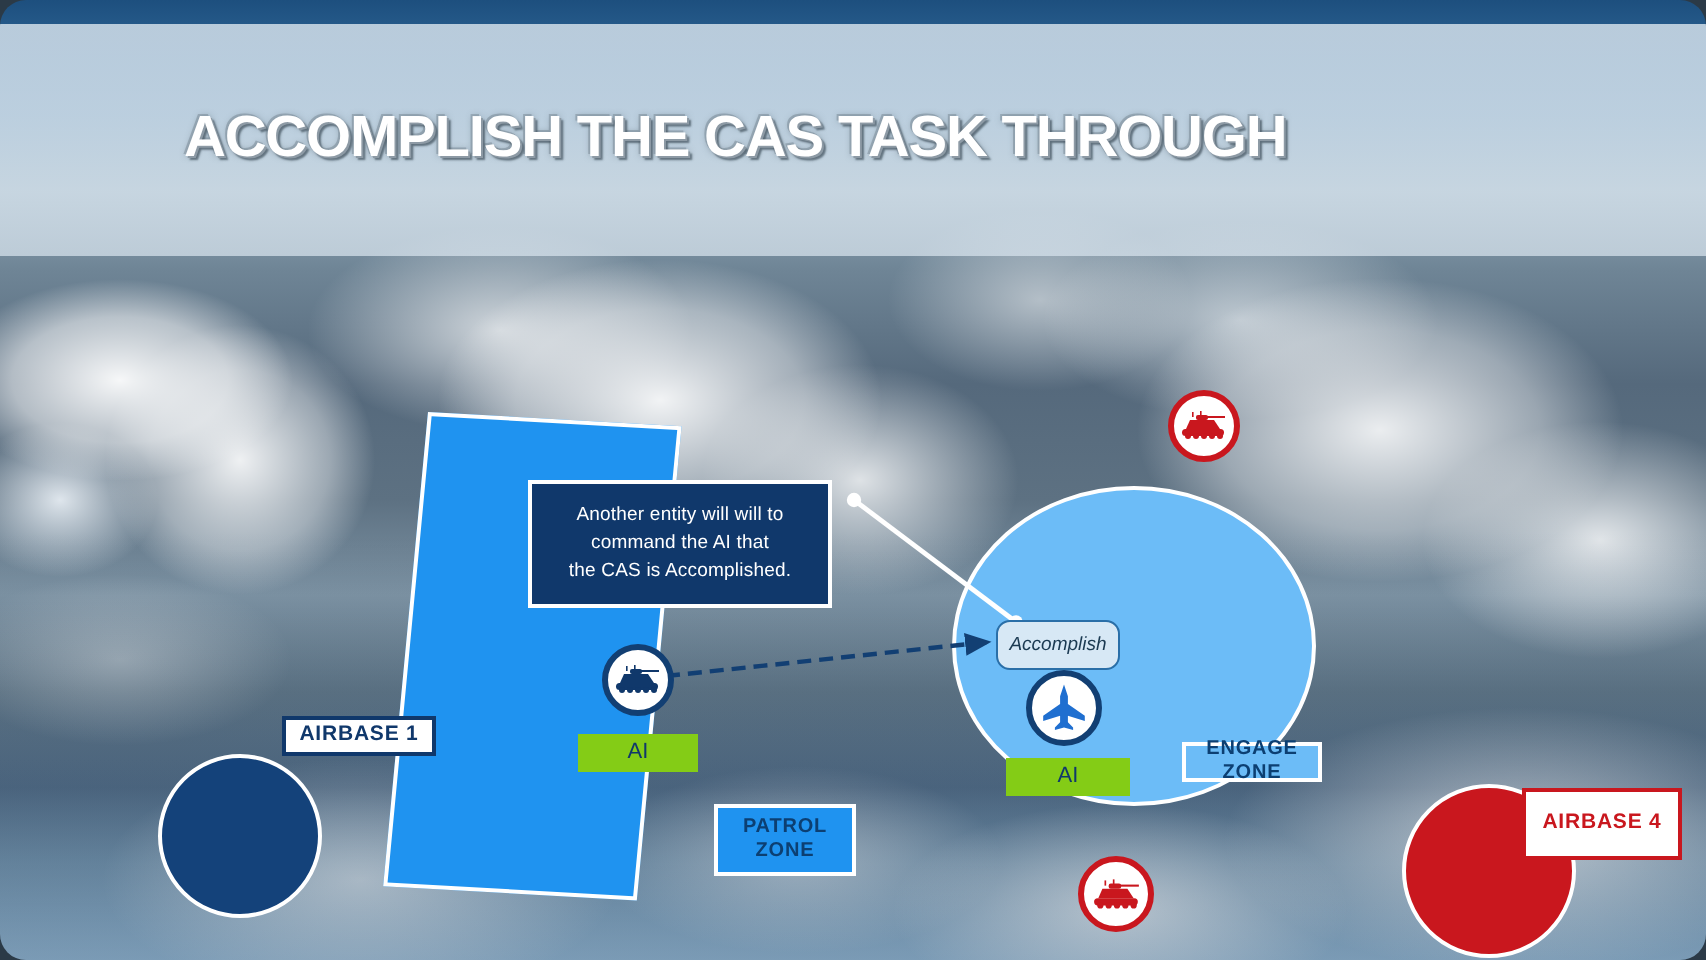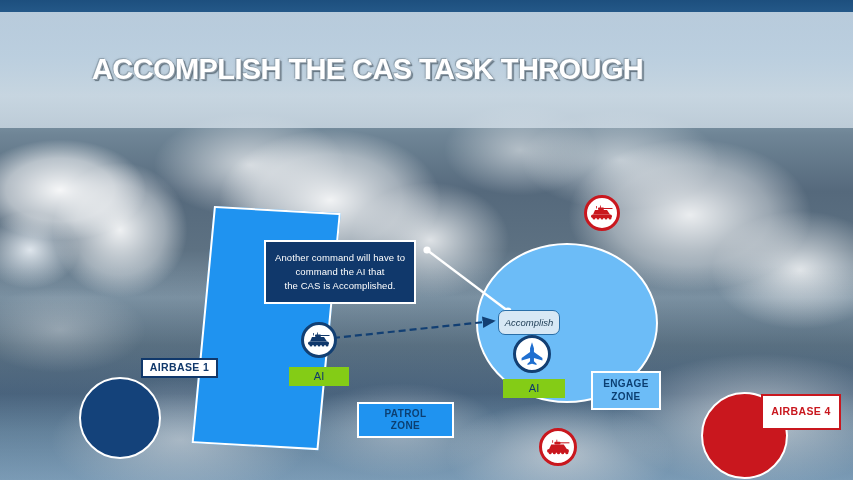--- a/index.html
+++ b/index.html
@@ -4,21 +4,21 @@
 <style>
   * { margin:0; padding:0; box-sizing:border-box; }
   html,body { width:853px; height:480px; overflow:hidden; }
   body {
     font-family:"Liberation Sans", sans-serif;
     background:#2b3a47;
     position:relative;
   }
 
   
-  #stage { position:absolute; inset:0; overflow:hidden; }
+  #stage { position:absolute; inset:0; overflow:hidden;border-radius:13px; }
 
   .sky {
     position:absolute; inset:0;
     background:
       linear-gradient(180deg,
         #1d4f7e 0%,
         #2e6596 6%,
         #4d7fa8 12%,
         #8fa8b8 20%,
         #6f8596 28%,
@@ -208,21 +208,21 @@
     </defs>
 
     <line x1="333" y1="338" x2="494" y2="321" stroke="#123f73" stroke-width="2.2" stroke-dasharray="7,4" marker-end="url(#arrowhead)"></line>
 
     <line x1="427" y1="250" x2="508" y2="311" stroke="#ffffff" stroke-width="2.4"></line>
     <circle cx="427" cy="250" r="3.6" fill="#ffffff"></circle>
     <circle cx="508" cy="311" r="3.4" fill="#ffffff"></circle>
   </svg>
 
   <div id="callout-box">
-    <div class="txt">Another command will have to
+    <div class="txt">Another entity will will to
 command the AI that
 the CAS is Accomplished.</div>
   </div>
 
   <div class="unit-icon blue" style="left:301px; top:322px; width:36px; height:36px;">
     <svg width="24" height="16" viewBox="0 0 48 30">
       <rect x="2" y="18" width="42" height="7" rx="3.5" fill="#10386b"></rect>
       <circle cx="8" cy="25" r="3" fill="#10386b"></circle>
       <circle cx="16" cy="25" r="3" fill="#10386b"></circle>
       <circle cx="24" cy="25" r="3" fill="#10386b"></circle>
@@ -279,26 +279,26 @@
       <circle cx="32" cy="25" r="3" fill="#c9171e"></circle>
       <circle cx="40" cy="25" r="3" fill="#c9171e"></circle>
       <path d="M6 18 L10 9 L34 9 L40 18 Z" fill="#c9171e"></path>
       <rect x="16" y="4" width="12" height="5" rx="2" fill="#c9171e"></rect>
       <rect x="27" y="5" width="18" height="2" fill="#c9171e"></rect>
       <rect x="12" y="1" width="1.6" height="5" fill="#c9171e"></rect>
       <rect x="20" y="0" width="1.6" height="5" fill="#c9171e"></rect>
     </svg>
   </div>
 
-  <div class="label-chip chip-patrol" style="left:357px; top:402px; width:97px; height:36px;">
+  <div class="label-chip chip-patrol" style="left:357px; top:402px; width:71px; height:36px;">
     <span>PATROL
 ZONE</span>
   </div>
 
-  <div class="label-chip chip-engage" style="left:591px; top:371px; width:70px; height:39px;">
+  <div class="label-chip chip-engage" style="left:591px; top:371px; width:70px; height:20px;">
     <span>ENGAGE
 ZONE</span>
   </div>
 
   <div class="label-chip chip-airbase-blue" style="left:127px; top:358px; width:77px; height:20px;margin-left:14px;">
     <span>AIRBASE 1</span>
   </div>
 
   <div class="label-chip chip-airbase-red" style="left:761px; top:394px; width:80px; height:36px;">
     <span>AIRBASE 4</span>

